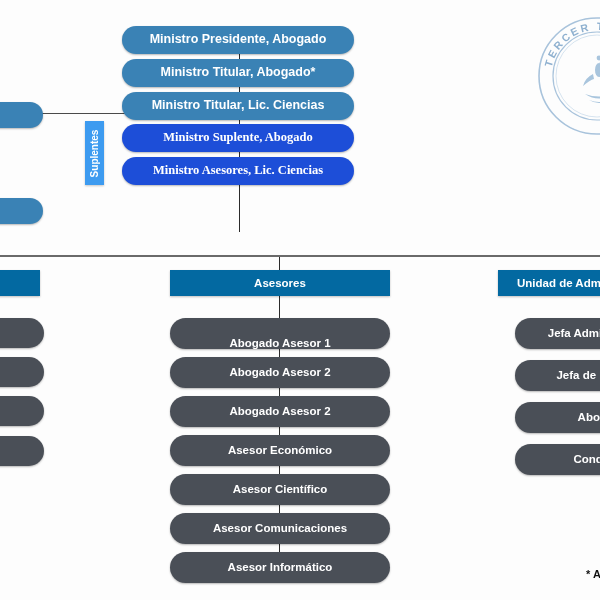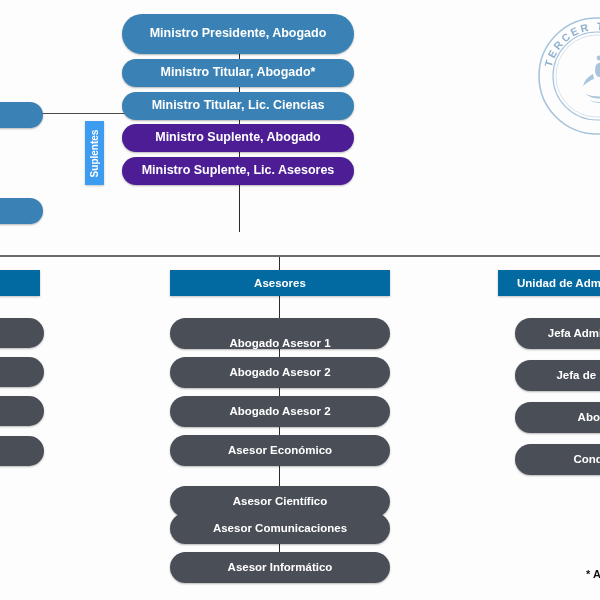--- a/index.html
+++ b/index.html
@@ -27,21 +27,21 @@
     font-weight:bold;
     text-align:center;
     box-sizing:border-box;
     z-index:4;
     box-shadow:0 1px 2px rgba(0,0,0,.28);
     line-height:1.05;
     padding:0 8px;
     white-space:nowrap;
   }
   .pill.blue-dark{background:#3a82b5;}
-  .pill.blue-light{background:#4c1d95;}
+  .pill.blue-light{background:#1d4ed8;font-family:Liberation Serif, serif;}
   .pill.gray{background:#4a4f57;}
 
   
   .headbar{
     position:absolute;
     display:flex;align-items:center;justify-content:center;
     background:#0369a1;
     color:#ffffff;font-weight:bold;
     box-sizing:border-box;
     z-index:4;
@@ -115,34 +115,34 @@
       <div class="pill blue-dark" style="left: -42px; top: 198px; width: 85px; height: 26px; font-size: 11px;">
         <span></span>
       </div>
     </div>
 
   <div class="vtab" style="left:85px;top:121px;width:19px;height:64px;">
     <span style="font-size:10px;">Suplentes</span>
   </div>
 
   <div id="ministro-pills">
-      <div class="pill blue-dark" style="left: 122px; top: 14px; width: 232px; height: 40px; font-size: 12.5px;">
+      <div class="pill blue-dark" style="left: 122px; top: 26px; width: 232px; height: 28px; font-size: 12.5px;">
         <span>Ministro Presidente, Abogado</span>
       </div>
       <div class="pill blue-dark" style="left: 122px; top: 59px; width: 232px; height: 28px; font-size: 12.5px;">
         <span>Ministro Titular, Abogado*</span>
       </div>
       <div class="pill blue-dark" style="left: 122px; top: 92px; width: 232px; height: 28px; font-size: 12.5px;">
         <span>Ministro Titular, Lic. Ciencias</span>
       </div>
       <div class="pill blue-light" style="left: 122px; top: 124px; width: 232px; height: 28px; font-size: 12.5px;">
         <span>Ministro Suplente, Abogado</span>
       </div>
       <div class="pill blue-light" style="left: 122px; top: 157px; width: 232px; height: 28px; font-size: 12.5px;">
-        <span>Ministro Suplente, Lic. Asesores</span>
+        <span>Ministro Asesores, Lic. Ciencias</span>
       </div>
     </div>
 
 
   <div class="divider" style="top:255px;"></div>
 
   <div class="vline" style="left:279px;top:256px;height:16px;"></div>
 
   <div class="vline" style="left:279px;top:296px;height:272px;"></div>
 
@@ -170,21 +170,21 @@
       </div>
       <div class="pill gray" style="left: 170px; top: 357px; width: 220px; height: 31px; font-size: 11.5px;">
         <span>Abogado Asesor 2</span>
       </div>
       <div class="pill gray" style="left: 170px; top: 396px; width: 220px; height: 31px; font-size: 11.5px;">
         <span>Abogado Asesor 2</span>
       </div>
       <div class="pill gray" style="left: 170px; top: 435px; width: 220px; height: 31px; font-size: 11.5px;">
         <span>Asesor Económico</span>
       </div>
-      <div class="pill gray" style="left: 170px; top: 474px; width: 220px; height: 31px; font-size: 11.5px; margin-top: 12px;">
+      <div class="pill gray" style="left: 170px; top: 474px; width: 220px; height: 31px; font-size: 11.5px;">
         <span>Asesor Científico</span>
       </div>
       <div class="pill gray" style="left: 170px; top: 513px; width: 220px; height: 31px; font-size: 11.5px;">
         <span>Asesor Comunicaciones</span>
       </div>
       <div class="pill gray" style="left: 170px; top: 552px; width: 220px; height: 31px; font-size: 11.5px;">
         <span>Asesor Informático</span>
       </div>
       <div class="headbar" style="left: 498px; top: 270px; width: 180px; height: 26px; font-size: 11.5px;">
         <span>Unidad de Administración</span>

